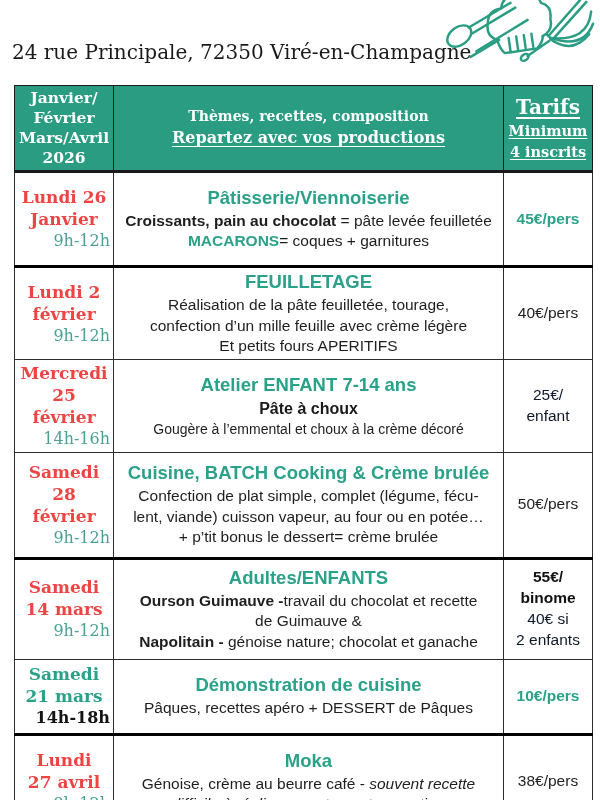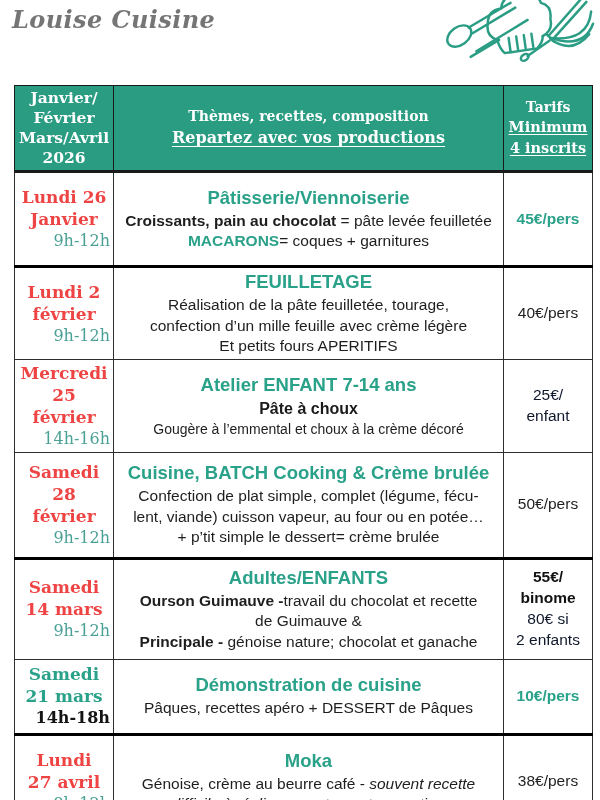--- a/index.html
+++ b/index.html
@@ -35,22 +35,22 @@
 
   
   tr.head th {
     background:#2a9c82; color:#ffffff; border-color:#1a1a1a; height:80px;
     font-family:"DejaVu Serif", serif; font-weight:bold;
   }
   .h-period { font-size:15.5px; line-height:1.28; }
   .h-theme1 { font-size:14px; line-height:1.4; }
   .h-theme2 { font-size:16px; line-height:1.35;
               text-decoration:underline; text-underline-offset:3px; }
-  .h-tarif1 { font-size:14px; line-height:1.3;
-              text-underline-offset:3px; }
+  .h-tarif1 { font-size:20px; line-height:1.3;
+              text-decoration:underline; text-underline-offset:3px; }
   .h-tarif2 { font-size:14.5px; line-height:1.45;
               text-decoration:underline; text-underline-offset:2px; }
 
   
   tr.rh0 td { height:88px; } tr.rh1 td { height:85px; }
   tr.rh2 td { height:73px; } tr.rh3 td { height:100px;margin-top:24px; }
   tr.rh4 td { height:95px; } tr.rh5 td { height:69px; }
   tr.rh6 td { height:88px; }
 
   
@@ -74,21 +74,21 @@
   .p-teal-b { color:#2aa189; font-weight:bold; }
   .p-teal   { color:#0f172a; }
   .p-black  { color:#1e1e1e; }
   .p-black-b{ color:#111; font-weight:bold; }
 </style>
 </head>
 <body>
 
 <div class="page">
 
-  <div class="brand-title">Louise Cuisine</div>
+  <div class="address">24 rue Principale, 72350 Viré-en-Champagne</div>
 
   <svg class="logo" viewBox="0 0 160 78">
     <g fill="none" stroke="#2a9d84" stroke-width="2.6" stroke-linecap="round" stroke-linejoin="round">
       <ellipse cx="16" cy="38" rx="14" ry="9.5" transform="rotate(-36 16 38)"></ellipse>
       <path d="M26,29 L70,3"></path>
       <path d="M30,35 L75,8"></path>
       <path d="M34,54 L88,21"></path>
       <path d="M28,60 L58,42"></path>
       <path d="M56,42 Q44,38 46,25 Q46,11 60,9 Q62,-7 80,-5 Q98,-9 102,3 Q114,6 112,20 Q115,32 104,38"></path>
       <path d="M56,42 Q59,52 64,56 L98,51 Q104,45 104,38"></path>
@@ -179,41 +179,41 @@
     <tr class="rh3 thick">
       <td class="datecell">
         <div class="d">Samedi 28</div>
         <div class="d">février</div>
         <div class="t">9h-12h</div>
       </td>
       <td>
         <div class="title">Cuisine, BATCH Cooking &amp; Crème brulée</div>
         <div class="line">Confection de plat simple, complet (légume, fécu-</div>
         <div class="line">lent, viande) cuisson vapeur, au four ou en potée…</div>
-        <div class="line">+ p’tit simple le dessert= crème brulée</div>
+        <div class="line">+ p’tit bonus le dessert= crème brulée</div>
       </td>
       <td class="pricecell p-black">50€/pers</td>
     </tr>
 
     <tr class="rh4">
       <td class="datecell">
         <div class="d">Samedi</div>
         <div class="d">14 mars</div>
         <div class="t">9h-12h</div>
       </td>
       <td>
         <div class="title">Adultes/ENFANTS</div>
         <div class="line"><span class="b">Ourson Guimauve -</span><span>travail du chocolat et recette</span></div>
         <div class="line">de Guimauve &amp;</div>
-        <div class="line"><span class="b">Principale - </span><span>génoise nature; chocolat et ganache</span></div>
+        <div class="line"><span class="b">Napolitain - </span><span>génoise nature; chocolat et ganache</span></div>
       </td>
       <td class="pricecell">
         <div class="p-black-b">55€/</div>
         <div class="p-black-b">binome</div>
-        <div class="p-teal">80€ si</div>
+        <div class="p-teal">40€ si</div>
         <div class="p-teal">2 enfants</div>
       </td>
     </tr>
 
     <tr class="rh5 thick">
       <td class="datecell">
         <div class="d d-teal">Samedi</div>
         <div class="d d-teal">21 mars</div>
         <div class="t t-black">14h-18h</div>
       </td>

